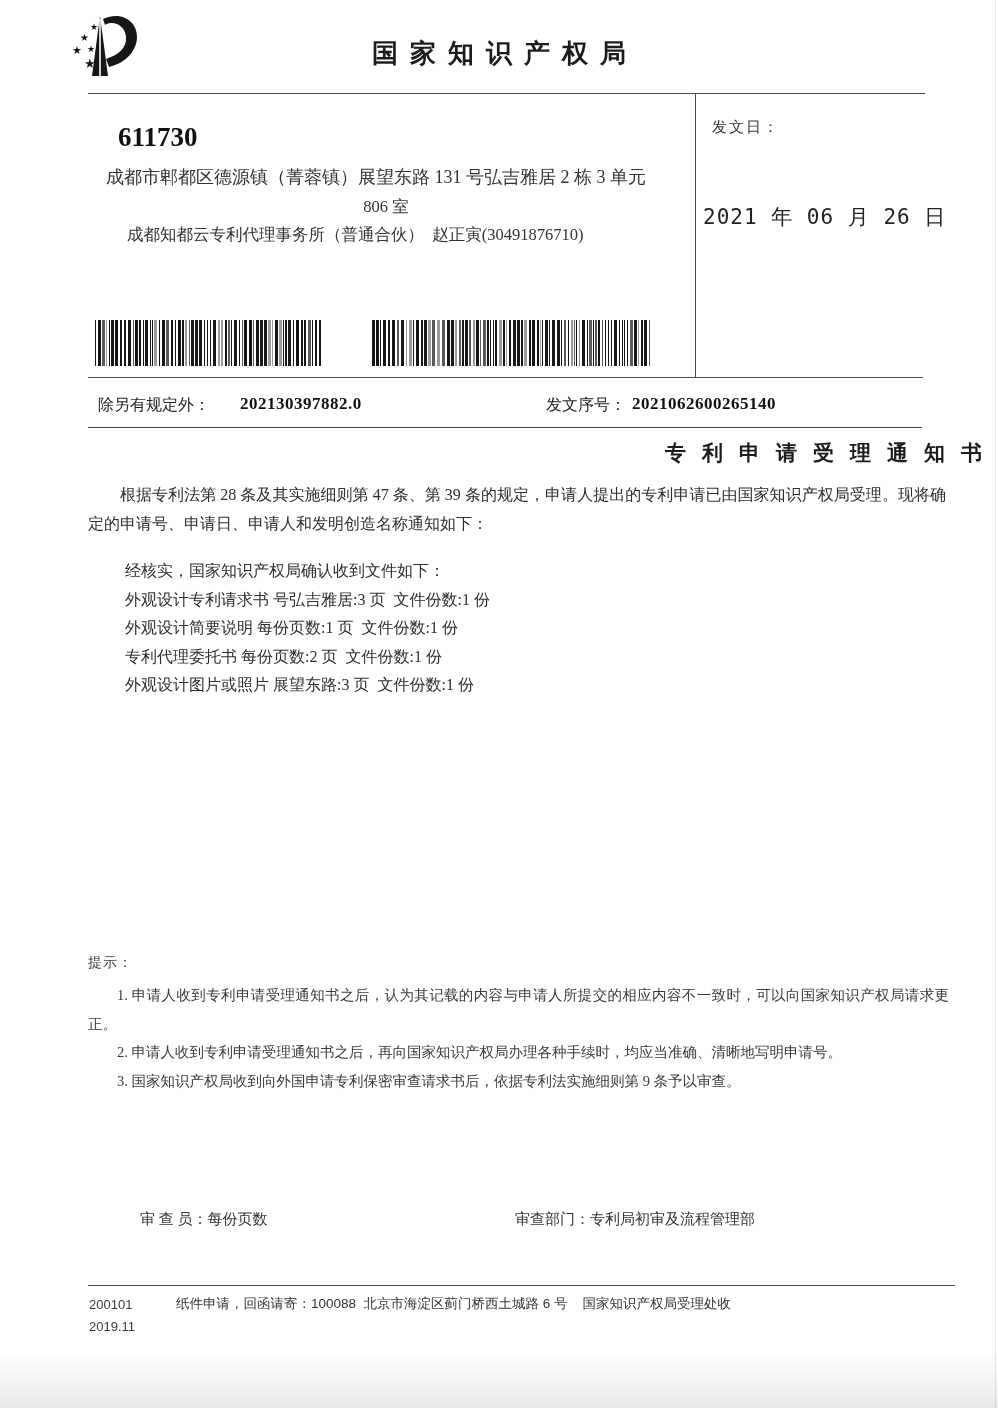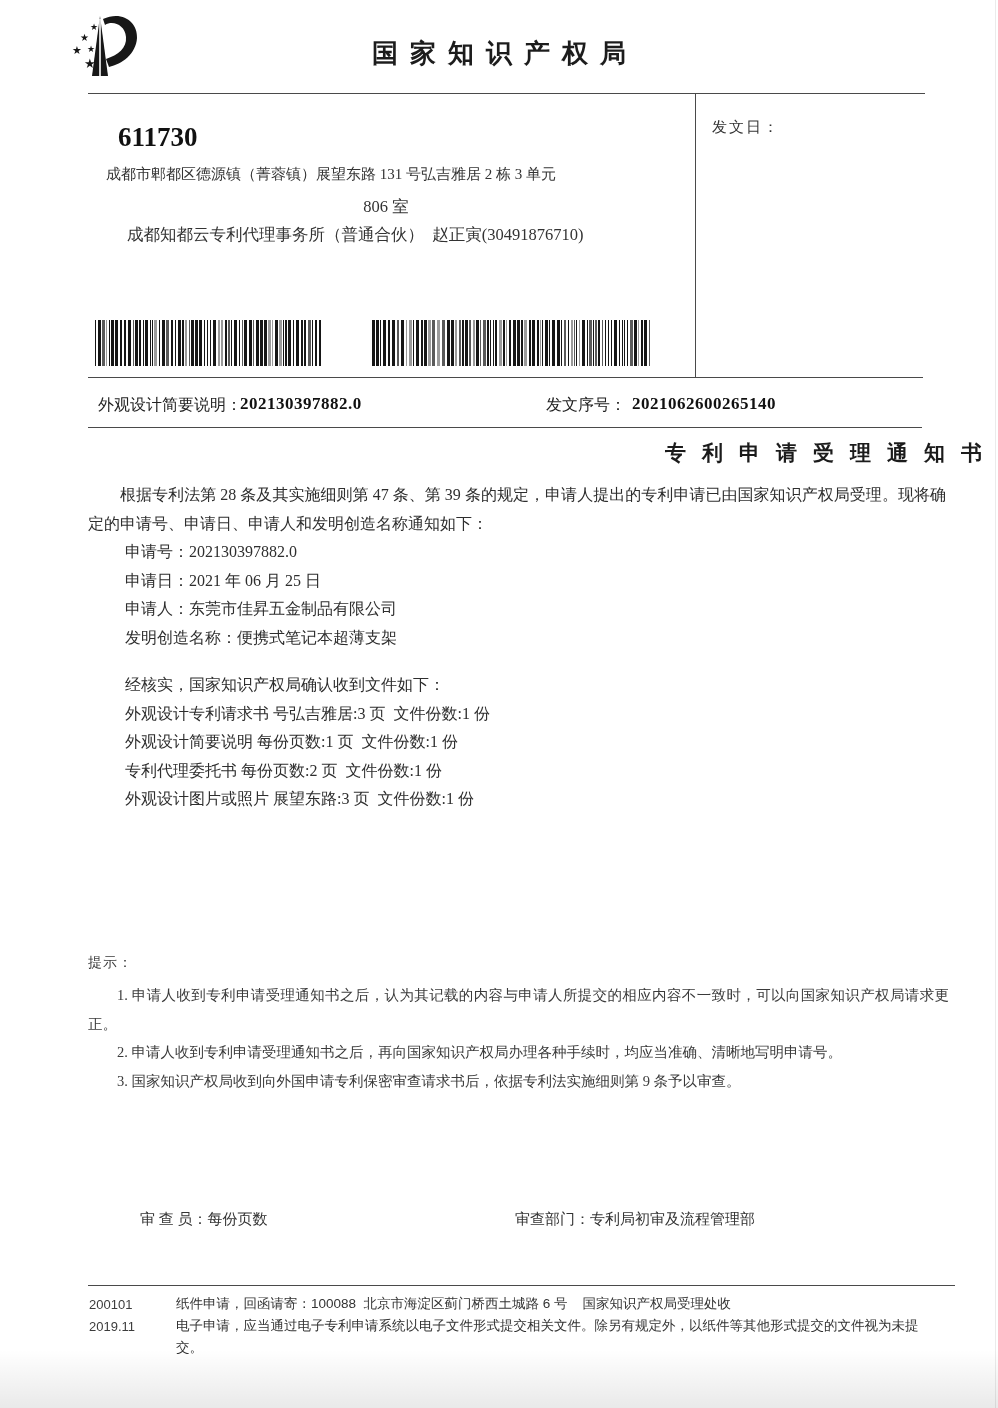--- a/index.html
+++ b/index.html
@@ -11,21 +11,21 @@
   .rule{position:absolute;height:1px;background:#4a4a4a;}
   .vline{position:absolute;width:1px;background:#4a4a4a;}
   
   .hdr-title{
     position:absolute;top:36px;left:0;width:100%;text-align:center;
     font-size:26px;font-weight:600;letter-spacing:12px;color:#1c1c1c;text-indent:12px;
   }
   .logo{position:absolute;left:62px;top:8px;}
   
   .rcpt-code{position:absolute;left:118px;top:122px;font-size:27px;font-weight:bold;color:#111;}
-  .rcpt-line1{position:absolute;left:106px;top:165px;width:560px;font-size:15px;color:#333;}
+  .rcpt-line1{position:absolute;left:106px;top:165px;width:560px;font-size:18px;color:#333;}
   .rcpt-line2{position:absolute;left:106px;top:196px;width:560px;text-align:center;font-size:16.5px;color:#333;}
   .rcpt-agency{position:absolute;left:127px;top:224px;width:560px;font-size:16.5px;color:#333;white-space:pre-wrap;}
   
   .disp-label{position:absolute;left:712px;top:118px;font-size:15px;color:#333;letter-spacing:2px;}
   .disp-date{
     position:absolute;left:703px;top:203px;font-size:21px;color:#222;
     font-family:"DejaVu Sans Mono","Liberation Mono",monospace;letter-spacing:1px;white-space:pre;
   }
   
   .barcode{position:absolute;top:320px;height:46px;display:flex;align-items:stretch;overflow:hidden;}
@@ -88,20 +88,21 @@
   <div class="vline" style="left:695px;top:93px;height:284px;"></div>
   <div class="rule" style="left:88px;top:377px;width:835px;"></div>
   <div class="rule" style="left:88px;top:427px;width:834px;"></div>
 
   <div class="rcpt-code">611730</div>
   <div class="rcpt-line1">成都市郫都区德源镇（菁蓉镇）展望东路 131 号弘吉雅居 2 栋 3 单元</div>
   <div class="rcpt-line2">806 室</div>
   <div class="rcpt-agency">成都知都云专利代理事务所（普通合伙）  赵正寅(30491876710)</div>
 
   <div class="disp-label">发文日：</div>
+  <div class="disp-date">2021 年 06 月 26 日</div>
 
   <div id="barcode1" class="barcode">
       <i style="width:1px;background:#161616"></i>
       <i style="width:2px"></i>
       <i style="width:3px;background:#161616"></i>
       <i style="width:1px"></i>
       <i style="width:3px;background:#5a5a5a"></i>
       <i style="width:1px"></i>
       <i style="width:1px;background:#9a9a9a"></i>
       <i style="width:2px"></i>
@@ -376,35 +377,29 @@
       <i style="width:1px;background:#9a9a9a"></i>
       <i style="width:2px"></i>
       <i style="width:2px;background:#161616"></i>
       <i style="width:1px"></i>
       <i style="width:3px;background:#161616"></i>
       <i style="width:2px"></i>
       <i style="width:1px;background:#5a5a5a"></i>
       <i style="width:2px"></i>
     </div>
 
-  <div class="ref-label" style="left:98px;">外观设计简要说明：</div>
+  <div class="ref-label" style="left:98px;">除另有规定外：</div>
   <div class="ref-num" style="left:240px;">202130397882.0</div>
   <div class="ref-label" style="left:546px;">发文序号：</div>
   <div class="ref-num" style="left:632px;">2021062600265140</div>
 
   <div class="notice-title">专利申请受理通知书</div>
 
   <div class="body-block">
     <p class="body-intro">根据专利法第 28 条及其实施细则第 47 条、第 39 条的规定，申请人提出的专利申请已由国家知识产权局受理。现将确定的申请号、申请日、申请人和发明创造名称通知如下：</p>
-    <div class="field-list">
-      <div><span>申请号：</span><span>202130397882.0</span></div>
-      <div><span>申请日：</span><span>2021 年 06 月 25 日</span></div>
-      <div><span>申请人：</span><span>东莞市佳昇五金制品有限公司</span></div>
-      <div><span>发明创造名称：</span><span>便携式笔记本超薄支架</span></div>
-    </div>
     <div class="recv-block">
       <div>经核实，国家知识产权局确认收到文件如下：</div>
       <div class="recv-item">外观设计专利请求书 号弘吉雅居:3 页  文件份数:1 份</div>
       <div class="recv-item">外观设计简要说明 每份页数:1 页  文件份数:1 份</div>
       <div class="recv-item">专利代理委托书 每份页数:2 页  文件份数:1 份</div>
       <div class="recv-item">外观设计图片或照片 展望东路:3 页  文件份数:1 份</div>
     </div>
   </div>
 
   <div class="tips">
@@ -421,18 +416,17 @@
     <div class="department"><span>审查部门：</span><span>专利局初审及流程管理部</span></div>
   </div>
 
   <div class="rule" style="left:88px;top:1285px;width:867px;"></div>
   <div class="footer-codes">
     <div>200101</div>
     <div>2019.11</div>
   </div>
   <div class="footer-text">
     <div class="l1">纸件申请，回函请寄：100088  北京市海淀区蓟门桥西土城路 6 号    国家知识产权局受理处收</div>
-    <div>电子申请，应当通过电子专利申请系统以电子文件形式提交相关文件。除另有规定外，以纸件等其他形式提交的文件视为未提交。</div>
   </div>
 
   <div class="bottom-shade"></div>
   <div class="right-edge"></div>
 </div>
 
 </body></html>

